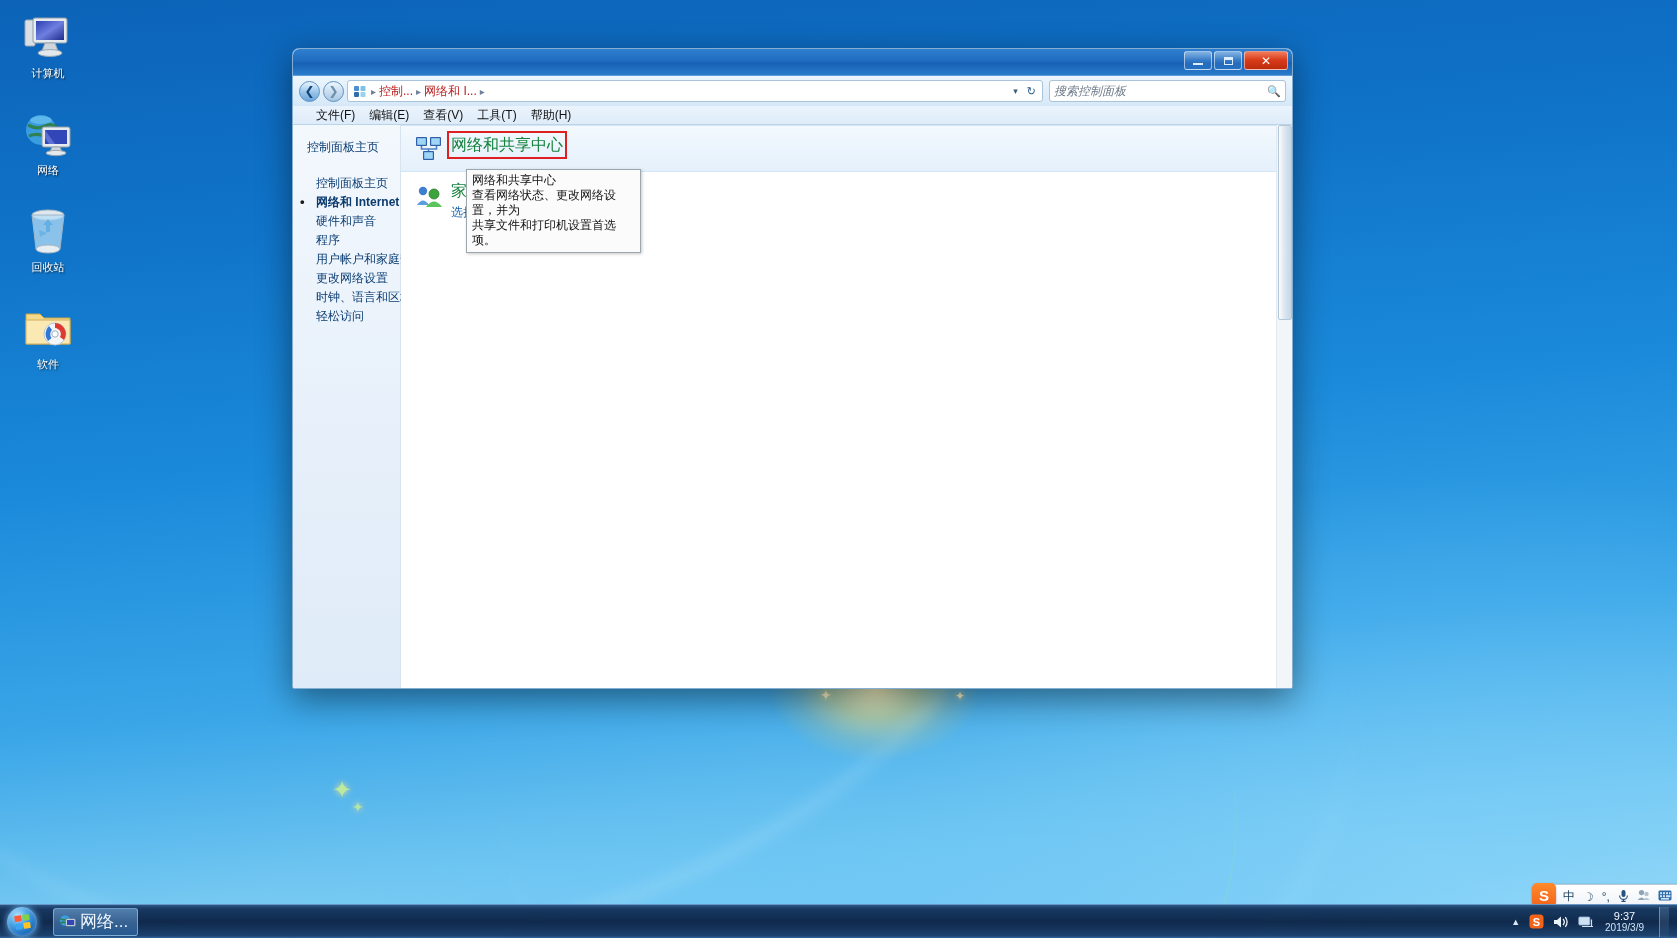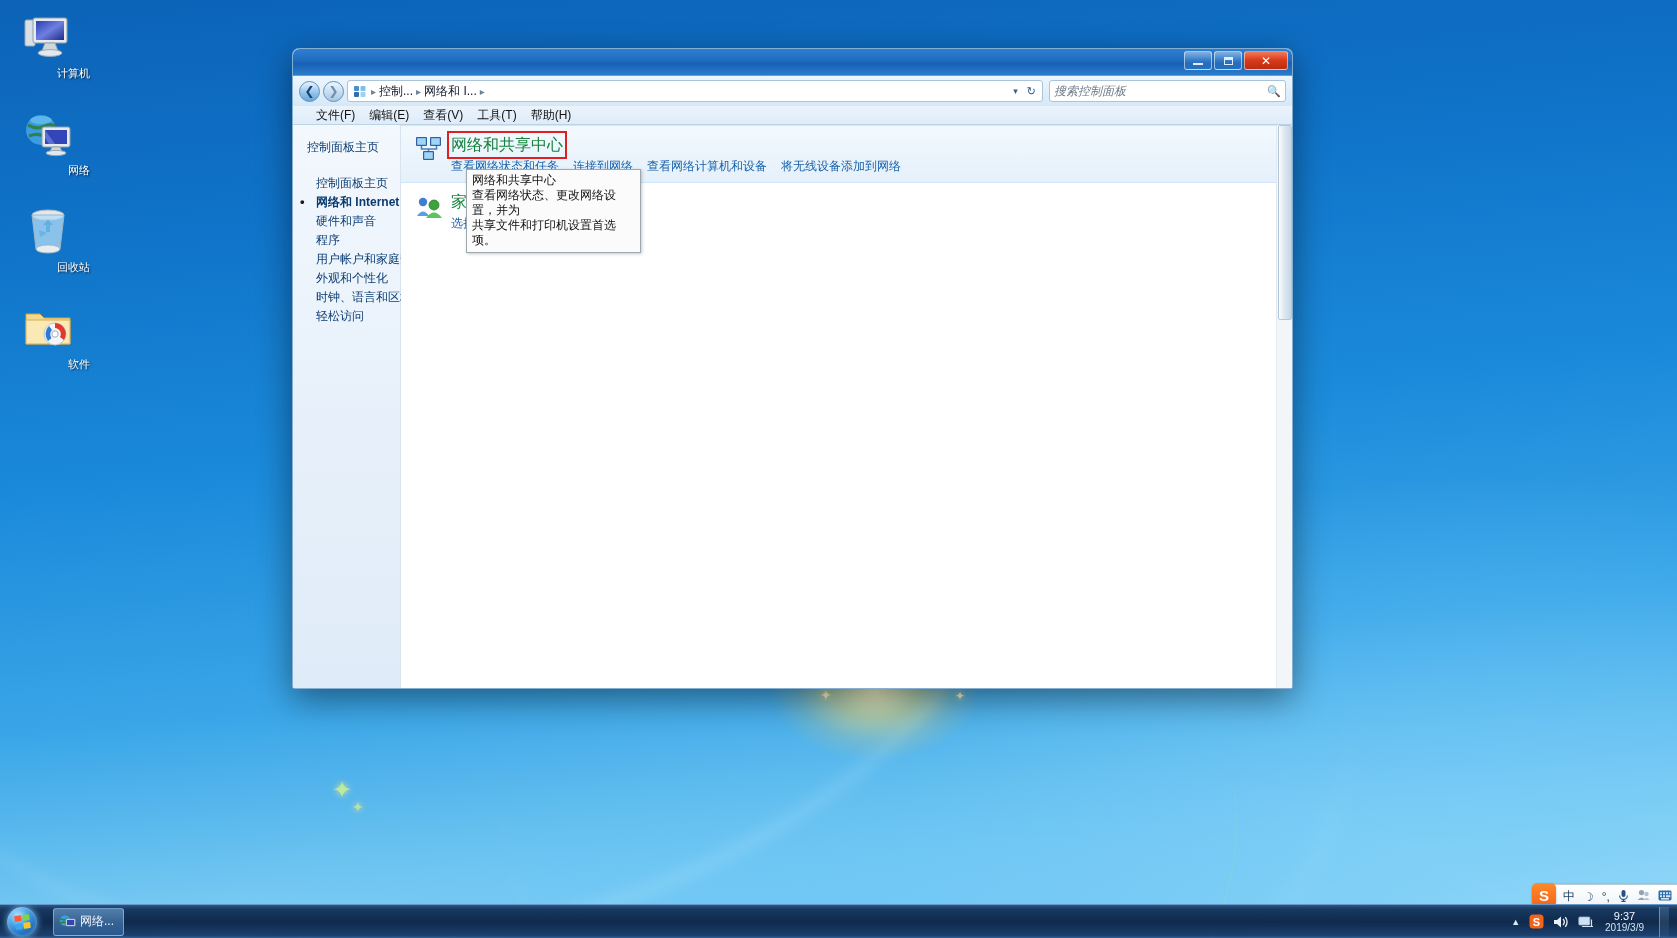--- a/index.html
+++ b/index.html
@@ -43,21 +43,21 @@
   }
   .glowball {
     position:absolute; left:770px; top:640px; width:210px; height:120px;
     background:radial-gradient(ellipse at 50% 40%, rgba(255,245,190,0.95) 0%, rgba(255,225,120,0.55) 28%, rgba(255,210,90,0.18) 52%, rgba(255,200,60,0) 72%);
     filter:blur(2px);
   }
   .sparkle { position:absolute; color:rgba(255,245,200,0.95); font-size:20px; line-height:1; text-shadow:0 0 6px rgba(255,230,140,0.9); }
 
   
   .desk-icons { position:absolute; left:6px; top:10px; width:84px; }
-  .desk-icon { width:84px; margin-bottom:27px; text-align:right; cursor:default; }
+  .desk-icon { width:84px; margin-bottom:27px; text-align:center; cursor:default; }
   .desk-icon .ico { height:54px; display:flex; align-items:center; justify-content:center; }
   .desk-icon .lbl {
     color:#fff; font-size:11px; margin-top:3px; line-height:13px;
     text-shadow:1px 1px 2px rgba(0,0,0,0.75);
   }
 
   
   #window {
     position:absolute; left:292px; top:48px; width:1001px; height:641px;
     background:rgba(222,238,250,0.93);
@@ -99,21 +99,21 @@
     color:#12447a; font-size:12px; font-weight:bold; line-height:1;
     cursor:default;
   }
   .navbtn.fwd { background:linear-gradient(180deg,#eef6fd,#c7dcef 55%,#a8c6e0); color:#6d8fae; }
   .addrbar {
     flex:1; height:22px; display:flex; align-items:center;
     background:#fff; border:1px solid #a9c3da; border-radius:3px;
     padding:0 2px 0 4px; min-width:0;
   }
   .addr-ico { width:16px; height:15px; display:flex; align-items:center; justify-content:center; margin-right:2px; }
-  .crumb { font-size:12px; color:#0f172a; padding:0 2px; white-space:nowrap; cursor:default; }
+  .crumb { font-size:12px; color:#b91c1c; padding:0 2px; white-space:nowrap; cursor:default; }
   .crumb-sep { color:#6d8299; font-size:10px; padding:0 1px; }
   .addr-spacer { flex:1; }
   .addr-chev { color:#3b5c7a; font-size:9px; padding:0 5px; cursor:default; }
   .addr-refresh { color:#2c5d8c; font-size:11px; padding:0 4px; cursor:default; }
   .searchbox {
     width:237px; height:22px; margin-left:3px;
     background:#fff; border:1px solid #a9c3da; border-radius:3px;
     display:flex; align-items:center; padding:0 4px;
   }
   .searchbox input {
@@ -226,21 +226,21 @@
     box-shadow:0 0 7px rgba(120,200,255,0.85), inset 0 0 5px rgba(255,255,255,0.5);
     position:relative; display:flex; align-items:center; justify-content:center;
   }
   .orb .flag { width:15px; height:14px; display:grid; grid-template-columns:1fr 1fr; grid-template-rows:1fr 1fr; gap:1.5px; transform:rotate(-8deg); }
   .orb .flag i { display:block; border-radius:1px; }
   .taskbtn {
     height:28px; margin-left:10px; padding:0 9px 0 5px;
     display:flex; align-items:center; gap:4px;
     background:linear-gradient(180deg,rgba(130,185,235,0.55),rgba(50,110,175,0.55));
     border:1px solid rgba(170,215,250,0.55); border-radius:3px;
-    color:#f0f7ff; font-size:12px; cursor:default; white-space:nowrap;
+    color:#f0f7ff; font-size:17px; cursor:default; white-space:nowrap;
   }
   .tray {
     margin-left:auto; display:flex; align-items:center; gap:9px;
     padding-right:8px; color:#dbeaf8; font-size:12px;
   }
   .tray-ico { display:flex; align-items:center; justify-content:center; cursor:default; }
   .clock { text-align:center; line-height:12px; color:#f2f8ff; font-size:11px; padding:0 2px; cursor:default; }
   .clock .d { font-size:10px; color:#cfe3f6; }
   .showdesk {
     width:10px; height:30px; margin-left:4px;
@@ -385,47 +385,41 @@
 
   <div class="body-split">
 
     <div class="sidebar">
       <div class="side-head">控制面板主页</div>
       <div class="side-item">控制面板主页</div>
       <div class="side-item active">网络和 Internet</div>
       <div class="side-item">硬件和声音</div>
       <div class="side-item">程序</div>
       <div class="side-item">用户帐户和家庭安全</div>
-      <div class="side-item">外观和个性化</div>
+      <div class="side-item">更改网络设置</div>
       <div class="side-item">时钟、语言和区域</div>
       <div class="side-item">轻松访问</div>
     </div>
 
     <div class="content">
 
       <div class="cat-row hovered">
         <div class="cat-ico">
           <svg width="28" height="28" viewBox="0 0 28 28">
             <rect x="1" y="2" width="11" height="9" rx="1" fill="#2f5fa8"></rect>
             <rect x="2.2" y="3.2" width="8.6" height="6.6" fill="#9fd6f5"></rect>
             <rect x="15" y="2" width="11" height="9" rx="1" fill="#2f5fa8"></rect>
             <rect x="16.2" y="3.2" width="8.6" height="6.6" fill="#9fd6f5"></rect>
             <rect x="8" y="16" width="11" height="9" rx="1" fill="#2f5fa8"></rect>
             <rect x="9.2" y="17.2" width="8.6" height="6.6" fill="#9fd6f5"></rect>
             <path d="M6.5 11 v3 h15 v-3 M13.5 14 v2" stroke="#4b7fc4" stroke-width="1.6" fill="none"></path>
           </svg>
         </div>
         <div class="cat-text">
           <span class="cat-title boxed">网络和共享中心</span>
-          <div class="cat-links">
-            <span class="cat-link">查看网络状态和任务</span>
-            <span class="cat-link">连接到网络</span>
-            <span class="cat-link">查看网络计算机和设备</span>
-            <span class="cat-link">将无线设备添加到网络</span>
-          </div>
         </div>
       </div>
 
       <div class="cat-row">
         <div class="cat-ico">
           <svg width="28" height="28" viewBox="0 0 28 28">
             <circle cx="8" cy="10" r="4.2" fill="#3d7fd0"></circle>
             <path d="M2 24 q6 -9 12 0 z" fill="#5a9ee0"></path>
             <circle cx="19" cy="13" r="5" fill="#3da33d"></circle>
             <path d="M11 26 q8 -11 16 0 z" fill="#5cc45c"></path>

